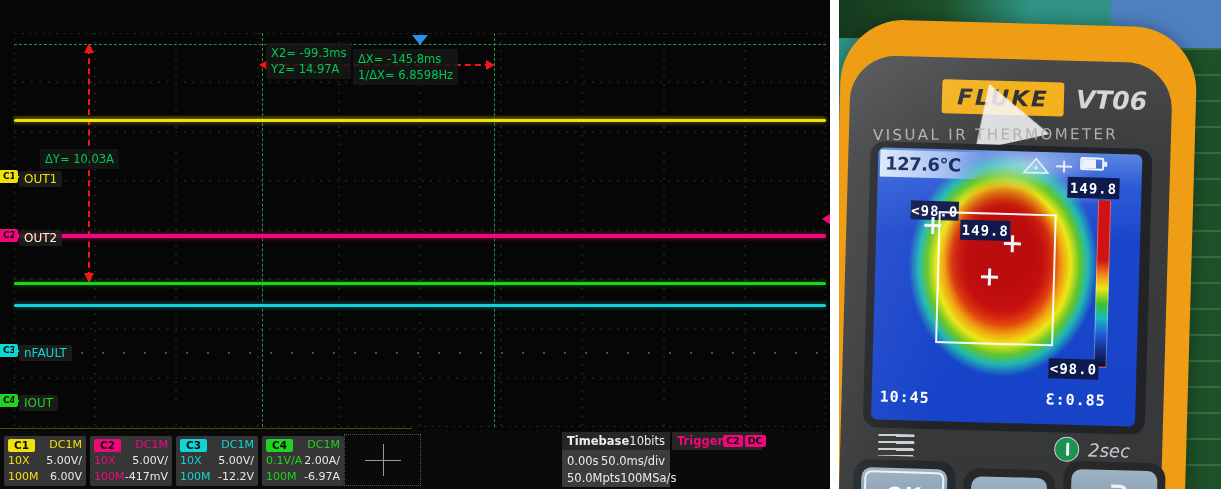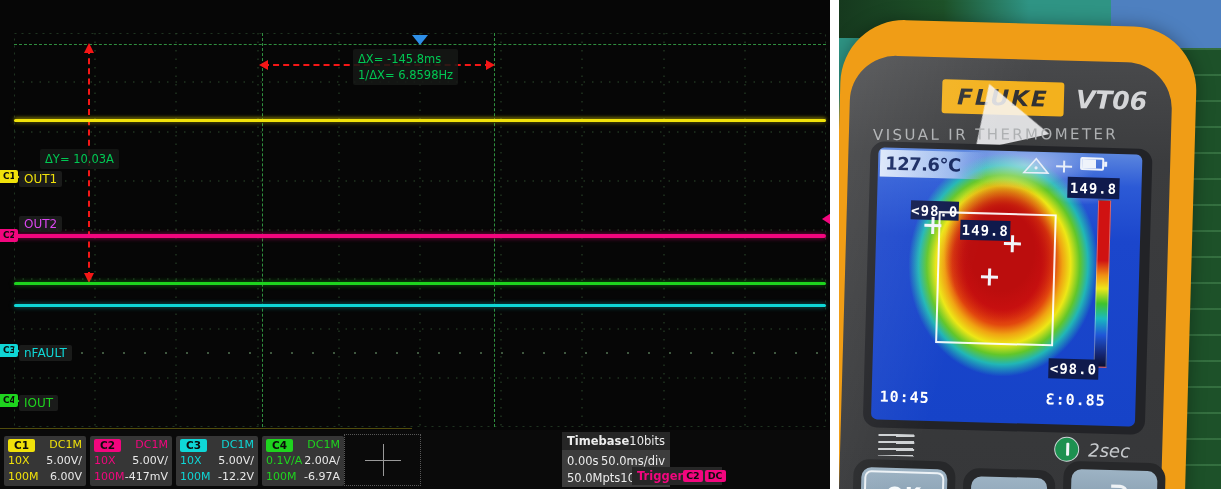--- a/index.html
+++ b/index.html
@@ -34,21 +34,21 @@
   #box-dx   { left:353px; top:49px; }
   #box-dy   { left:40px;  top:149px; }
   #box-x1y1 { left:397px; top:281px; }
 
   .chtag { position:absolute; left:0; font-size:9px; font-weight:bold; color:#0a0a0a; padding:1px 2px 1px 3px; border-radius:0 2px 2px 0; line-height:11px; }
   .chtag::after { content:""; position:absolute; right:-6px; top:3px; border:4px solid transparent; }
   .chname { position:absolute; left:19px; background:rgba(30,32,30,.85); font-size:12px; padding:1px 5px; border-radius:2px; white-space:nowrap; }
   #tag-c1 { top:170px; background:#f0e10a; } #tag-c1::after { border-left:6px solid #f0e10a; }
   #nm-c1 { top:171px; color:#f0e10a; }
   #tag-c2 { top:229px; background:#f2067e; } #tag-c2::after { border-left:6px solid #f2067e; }
-  #nm-c2 { top:216px; color:#d946ef; }
+  #nm-c2 { top:230px; color:#fef9c3; }
   #tag-c3 { top:344px; background:#0fd6d6; } #tag-c3::after { border-left:6px solid #0fd6d6; }
   #nm-c3 { top:345px; color:#0fd6d6; }
   #tag-c4 { top:394px; background:#1ed41e; } #tag-c4::after { border-left:6px solid #1ed41e; }
   #nm-c4 { top:395px; color:#1ed41e; }
 
   #gridBase { position:absolute; left:0; top:428px; width:412px; height:1px; background:#6b6410; opacity:.75; }
 
   
   #bbar { position:absolute; left:0; top:430px; width:830px; height:59px; background:#0a0a0a; }
   .cbox { position:absolute; top:6px; width:82px; height:50px; background:#363636; border-radius:2px; padding:1px 4px;
@@ -58,21 +58,21 @@
   #cbox1 { left:4px; }  #cbox2 { left:90px; } #cbox3 { left:176px; } #cbox4 { left:262px; }
   .t-c1 { color:#f0e10a; } .t-c2 { color:#f2067e; } .t-c3 { color:#0fd6d6; } .t-c4 { color:#1ed41e; }
   #xbox { position:absolute; left:344px; top:4px; width:77px; height:52px; border:1px dotted #575757; }
   #xbox .h { position:absolute; left:50%; top:50%; width:36px; height:1px; background:#9a9a9a; transform:translate(-50%,0); }
   #xbox .v { position:absolute; left:50%; top:50%; width:1px; height:32px; background:#9a9a9a; transform:translate(0,-50%); }
   .ibox { position:absolute; top:2px; width:108px; font-size:11.5px; color:#ececec; }
   .ibox .hd { display:flex; justify-content:space-between; background:#262626; padding:1px 5px; height:18px; align-items:center; }
   .ibox .vals { background:#3c3c3c; padding:1px 5px 2px; }
   .ibox .vr { display:flex; justify-content:space-between; height:17px; align-items:flex-end; }
   #tbbox { left:562px; }
-  #trbox { left:632px; width:90px;margin-top:35px; }
+  #trbox { left:672px; width:90px; }
   .tchip { background:#f2067e; color:#0c0c0c; font-weight:bold; font-size:9.5px; padding:0 3px; border-radius:2px; line-height:12px; }
 
   
   #photo { position:absolute; left:839px; top:0; width:382px; height:489px; background:#2f9484; overflow:hidden; }
   #pcb-tl { position:absolute; left:0; top:0; width:190px; height:38px;
             background:linear-gradient(90deg,#16391e,#1e5229 55%, rgba(30,82,41,0)); }
   #mat-tr { position:absolute; right:0; top:0; width:110px; height:90px; background:#4e80c0;
             border-radius:0 0 0 30px; }
   #pcb-r  { position:absolute; right:0; top:48px; width:46px; height:441px; background:#1d5129;
             background-image:repeating-linear-gradient(180deg, rgba(120,200,130,.25) 0 2px, transparent 2px 26px); }
@@ -171,20 +171,24 @@
   <div id="dyArrow"></div>
   <div id="trigPosMarker"></div>
   <div id="trigLvlMarker"></div>
 
   <div class="trace" id="tr-c1"></div>
   <div class="trace" id="tr-c2"></div>
   <div class="trace" id="tr-c4"></div>
   <div class="trace" id="tr-c3"></div>
   <div id="dots-c3"></div>
 
+  <div class="mbox" id="box-x2y2">
+    <div>X2= -99.3ms</div>
+    <div>Y2= 14.97A</div>
+  </div>
   <div class="mbox" id="box-dx">
     <div>ΔX= -145.8ms</div>
     <div>1/ΔX= 6.8598Hz</div>
   </div>
   <div class="mbox" id="box-dy">
     <div>ΔY= 10.03A</div>
   </div>
 
   <div class="chtag" id="tag-c1">C1</div>
   <div class="chname" id="nm-c1">OUT1</div>

